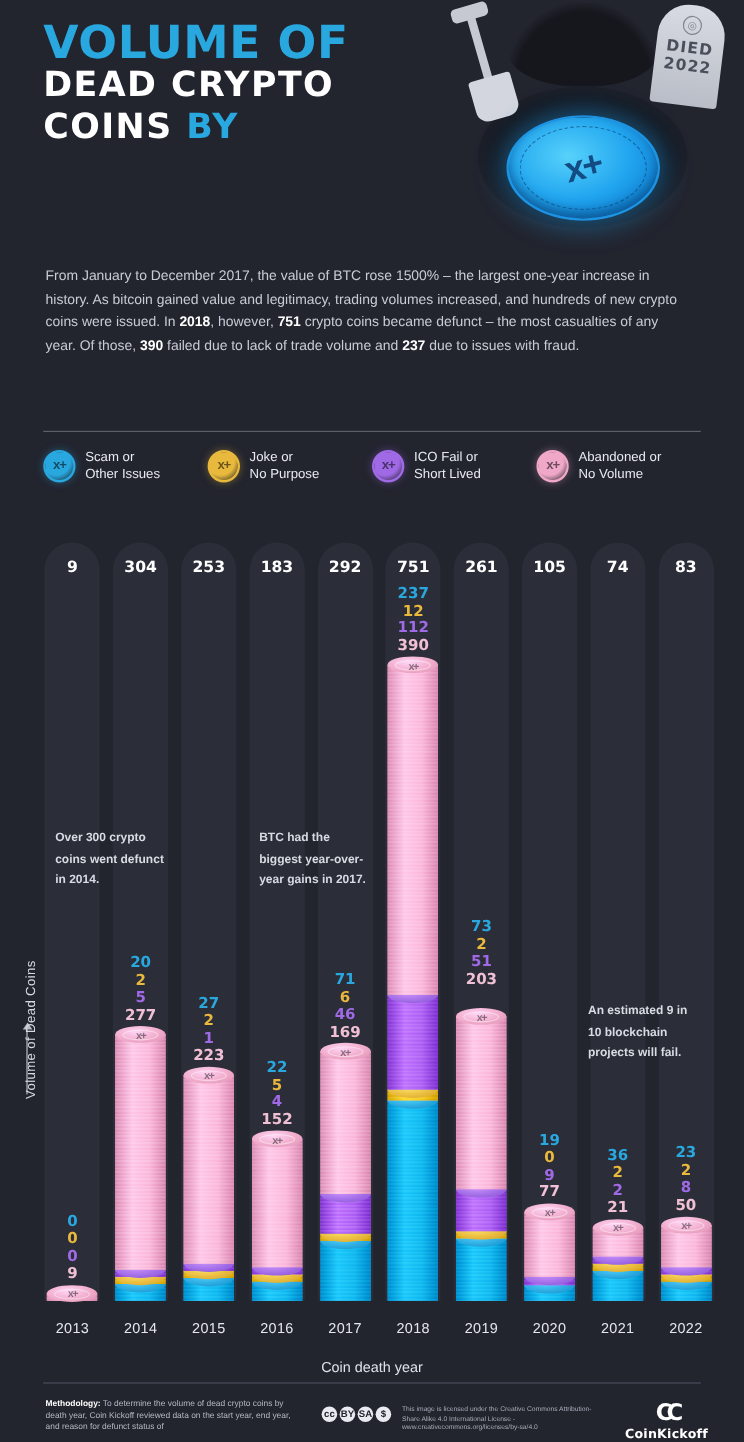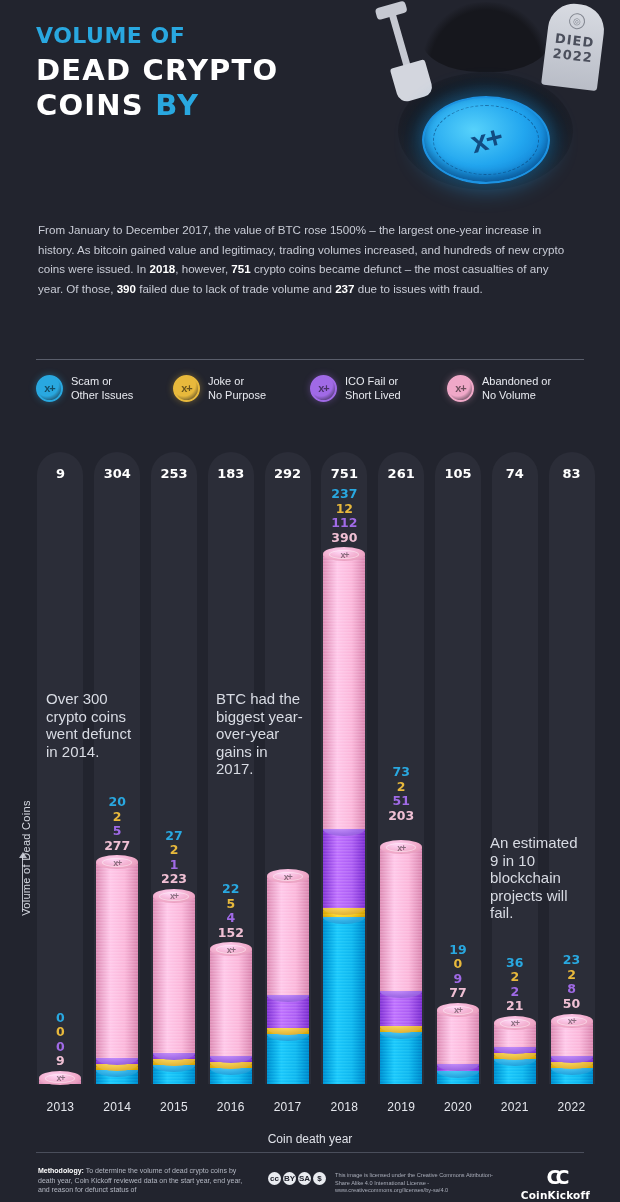--- a/index.html
+++ b/index.html
@@ -10,21 +10,21 @@
     overflow: hidden;
   }
   .page { position: relative; width: 620px; height: 1202px; background: #22242e; }
 
   
   .header { position: relative; height: 205px; }
   .title { position: absolute; left: 36px; top: 18px; width: 330px; }
   .title-line {
     font-family: "DejaVu Sans", sans-serif;
     font-weight: 800;
-    font-size: 22px;
+    font-size: 38px;
     line-height: 35px;
     letter-spacing: 0.5px;
     text-transform: uppercase;
   }
   .t-blue { color: #29a8e0; }
   .t-white { color: #ffffff; }
   .t-l2 { font-size: 29px; letter-spacing: 1.2px; }
   .t-l3 { font-size: 29px; letter-spacing: 1.2px; }
 
   
@@ -153,21 +153,21 @@
     position: absolute; left: 50%; margin-left: -26px; width: 52px; text-align: center;
     font-family: "DejaVu Sans", sans-serif; font-weight: 700; font-size: 12.5px; line-height: 12.5px;
   }
   .vals div { margin-bottom: 2px; }
   .v-blue { color: #29a8e0; }
   .v-yellow { color: #e8b93c; }
   .v-purple { color: #a06ae6; }
   .v-pink { color: #f0c0d4; }
 
   .note {
-    position: absolute; color: #d8dbe3; font-size: 15px; line-height: 17.5px;
+    position: absolute; color: #d8dbe3; font-size: 10px; line-height: 17.5px; font-weight: bold;
   }
   .note-1 { left: 46px; top: 238px; width: 96px; }
   .note-2 { left: 216px; top: 238px; width: 92px; }
   .note-3 { left: 490px; top: 382px; width: 96px; }
 
   .xticks { position: absolute; left: 32px; top: 648px; width: 568px; display: flex; }
   .xtick {
     width: 56.8px; text-align: center; color: #e5e7ed; font-size: 12px; letter-spacing: .3px;
   }
   .xlabel {
@@ -364,20 +364,26 @@
               <div class="seg-top-cap" style="background: radial-gradient(at 42% 35%, rgb(255, 230, 105) 0%, rgb(232, 185, 60) 60%, rgb(207, 160, 35) 100%);"></div>
             </div>
             <div class="seg" style="height: 32.4634px; background: repeating-linear-gradient(rgb(178, 124, 248) 0px, rgb(178, 124, 248) 1px, rgb(138, 84, 208) 2px, rgb(138, 84, 208) 3px), linear-gradient(90deg, rgb(122, 68, 192) 0%, rgb(186, 132, 255) 34%, rgb(168, 114, 238) 68%, rgb(115, 61, 185) 100%); background-blend-mode: soft-light;">
               <div class="seg-top-cap" style="background: radial-gradient(at 42% 35%, rgb(205, 151, 255) 0%, rgb(160, 106, 230) 60%, rgb(135, 81, 205) 100%);"></div>
             </div>
             <div class="seg" style="height: 119.268px; background: repeating-linear-gradient(rgb(255, 186, 218) 0px, rgb(255, 186, 218) 1px, rgb(218, 146, 178) 2px, rgb(218, 146, 178) 3px), linear-gradient(90deg, rgb(202, 130, 162) 0%, rgb(255, 194, 226) 34%, rgb(248, 176, 208) 68%, rgb(195, 123, 155) 100%); background-blend-mode: soft-light;">
               <div class="seg-top-cap" style="background: radial-gradient(at 42% 35%, rgb(255, 213, 245) 0%, rgb(240, 168, 200) 60%, rgb(215, 143, 175) 100%);"></div>
               <div class="cap-shine"></div>
               <div class="face" style="color: rgba(0, 0, 0, 0.45);">x+</div>
             </div>
+          </div>
+          <div class="vals" style="bottom: 243.838px; position: absolute;">
+            <div class="v-blue">71</div>
+            <div class="v-yellow">6</div>
+            <div class="v-purple">46</div>
+            <div class="v-pink">169</div>
           </div>
         </div>
         <div class="col">
           <div class="track"></div>
           <div class="total">751</div>
           <div class="stack" style="display: flex; flex-direction: column-reverse;">
             <div class="seg" style="height: 167.257px; background: repeating-linear-gradient(rgb(59, 186, 242) 0px, rgb(59, 186, 242) 1px, rgb(19, 146, 202) 2px, rgb(19, 146, 202) 3px), linear-gradient(90deg, rgb(3, 130, 186) 0%, rgb(67, 194, 250) 34%, rgb(49, 176, 232) 68%, rgb(0, 123, 179) 100%); background-blend-mode: soft-light;">
               <div class="seg-top-cap" style="background: radial-gradient(at 42% 35%, rgb(86, 213, 255) 0%, rgb(41, 168, 224) 60%, rgb(16, 143, 199) 100%);"></div>
             </div>
             <div class="seg" style="height: 8.46871px; background: repeating-linear-gradient(rgb(250, 203, 78) 0px, rgb(250, 203, 78) 1px, rgb(210, 163, 38) 2px, rgb(210, 163, 38) 3px), linear-gradient(90deg, rgb(194, 147, 22) 0%, rgb(255, 211, 86) 34%, rgb(240, 193, 68) 68%, rgb(187, 140, 15) 100%); background-blend-mode: soft-light;">

